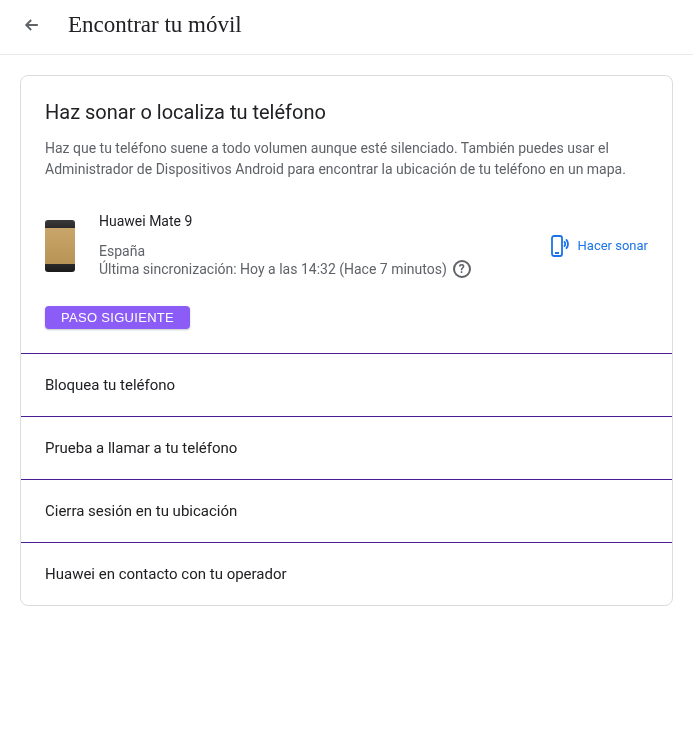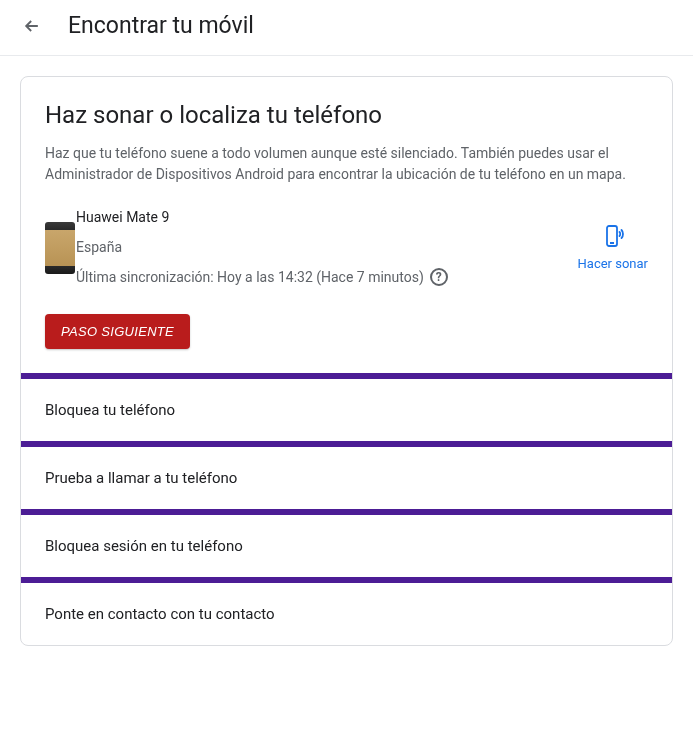--- a/index.html
+++ b/index.html
@@ -22,46 +22,47 @@
       cursor: pointer;
       display: flex;
       align-items: center;
       justify-content: center;
       color: #5f6368;
     }
     .header-title {
       font-size: 23px;
       font-weight: 400;
       color: #202124;
+      font-family: Liberation Serif, serif;
     }
     .card {
       margin: 20px;
       border: 1px solid #dadce0;
       border-radius: 8px;
       overflow: hidden;
     }
     .main-section {
       padding: 24px;
     }
     .section-title {
-      font-size: 24px;
+      font-size: 20px;
       font-weight: 400;
       color: #202124;
       margin-bottom: 14px;
     }
     .section-desc {
       font-size: 14px;
       color: #5f6368;
       line-height: 1.5;
-      margin-bottom: 24px;
+      margin-bottom: 33px;
     }
     .device-row {
       display: flex;
       align-items: center;
-      gap: 1px;
+      gap: 24px;
       margin-bottom: 28px;
     }
     .device-thumb {
       width: 30px;
       height: 52px;
       background: linear-gradient(180deg, #3a3a3a 0%, #2a2a2a 15%, #c9a66b 15%, #b89355 85%, #2a2a2a 85%, #1a1a1a 100%);
       border-radius: 3px;
       flex-shrink: 0;
     }
     .device-info {
@@ -74,21 +75,21 @@
       font-weight: 400;
     }
     .device-loc {
       font-size: 14px;
       color: #5f6368;
       margin-top: 14px;
     }
     .device-sync {
       font-size: 14px;
       color: #5f6368;
-      margin-top: 13px;
+      margin-top: 1px;
       display: flex;
       align-items: center;
       gap: 6px;
     }
     .help-icon {
       width: 18px;
       height: 18px;
       border: 2px solid #5f6368;
       border-radius: 50%;
       display: inline-flex;
@@ -100,49 +101,48 @@
       cursor: pointer;
       flex-shrink: 0;
     }
     .actions {
       display: flex;
       gap: 20px;
       flex-shrink: 0;
     }
     .action-btn {
       display: flex;
-      flex-direction: column;
+      flex-direction: row;
       align-items: center;
       gap: 8px;
       cursor: pointer;
       color: #1a73e8;
       font-size: 13px;
     }
     .action-icon {
       width: 24px;
       height: 24px;
       display: flex;
       align-items: center;
       justify-content: center;
     }
     .next-btn {
-      background: #b91c1c;
+      background: #8b5cf6;
       color: #fff;
       border: none;
       border-radius: 4px;
-      padding: 10px 16px;
+      padding: 4px 16px;
       font-size: 13px;
       font-weight: 500;
       letter-spacing: 0.3px;
       cursor: pointer;
       box-shadow: 0 1px 2px rgba(60,64,67,0.3);
-      font-style: italic;
     }
     .step-row {
-      border-top: 6px solid #4c1d95;
+      border-top: 1px solid #4c1d95;
       padding: 22px 24px;
       font-size: 15px;
       color: #202124;
       cursor: pointer;
     }
   </style>
 </head>
 <body>
 
 <div class="header">
@@ -187,18 +187,18 @@
     <button class="next-btn">PASO SIGUIENTE</button>
   </div>
 
   <div class="step-row">
     <span>Bloquea tu teléfono</span>
   </div>
   <div class="step-row">
     <span>Prueba a llamar a tu teléfono</span>
   </div>
   <div class="step-row">
-    <span>Bloquea sesión en tu teléfono</span>
-  </div>
-  <div class="step-row">
-    <span>Ponte en contacto con tu contacto</span>
+    <span>Cierra sesión en tu ubicación</span>
+  </div>
+  <div class="step-row">
+    <span>Huawei en contacto con tu operador</span>
   </div>
 </div>
 
 </body></html>

